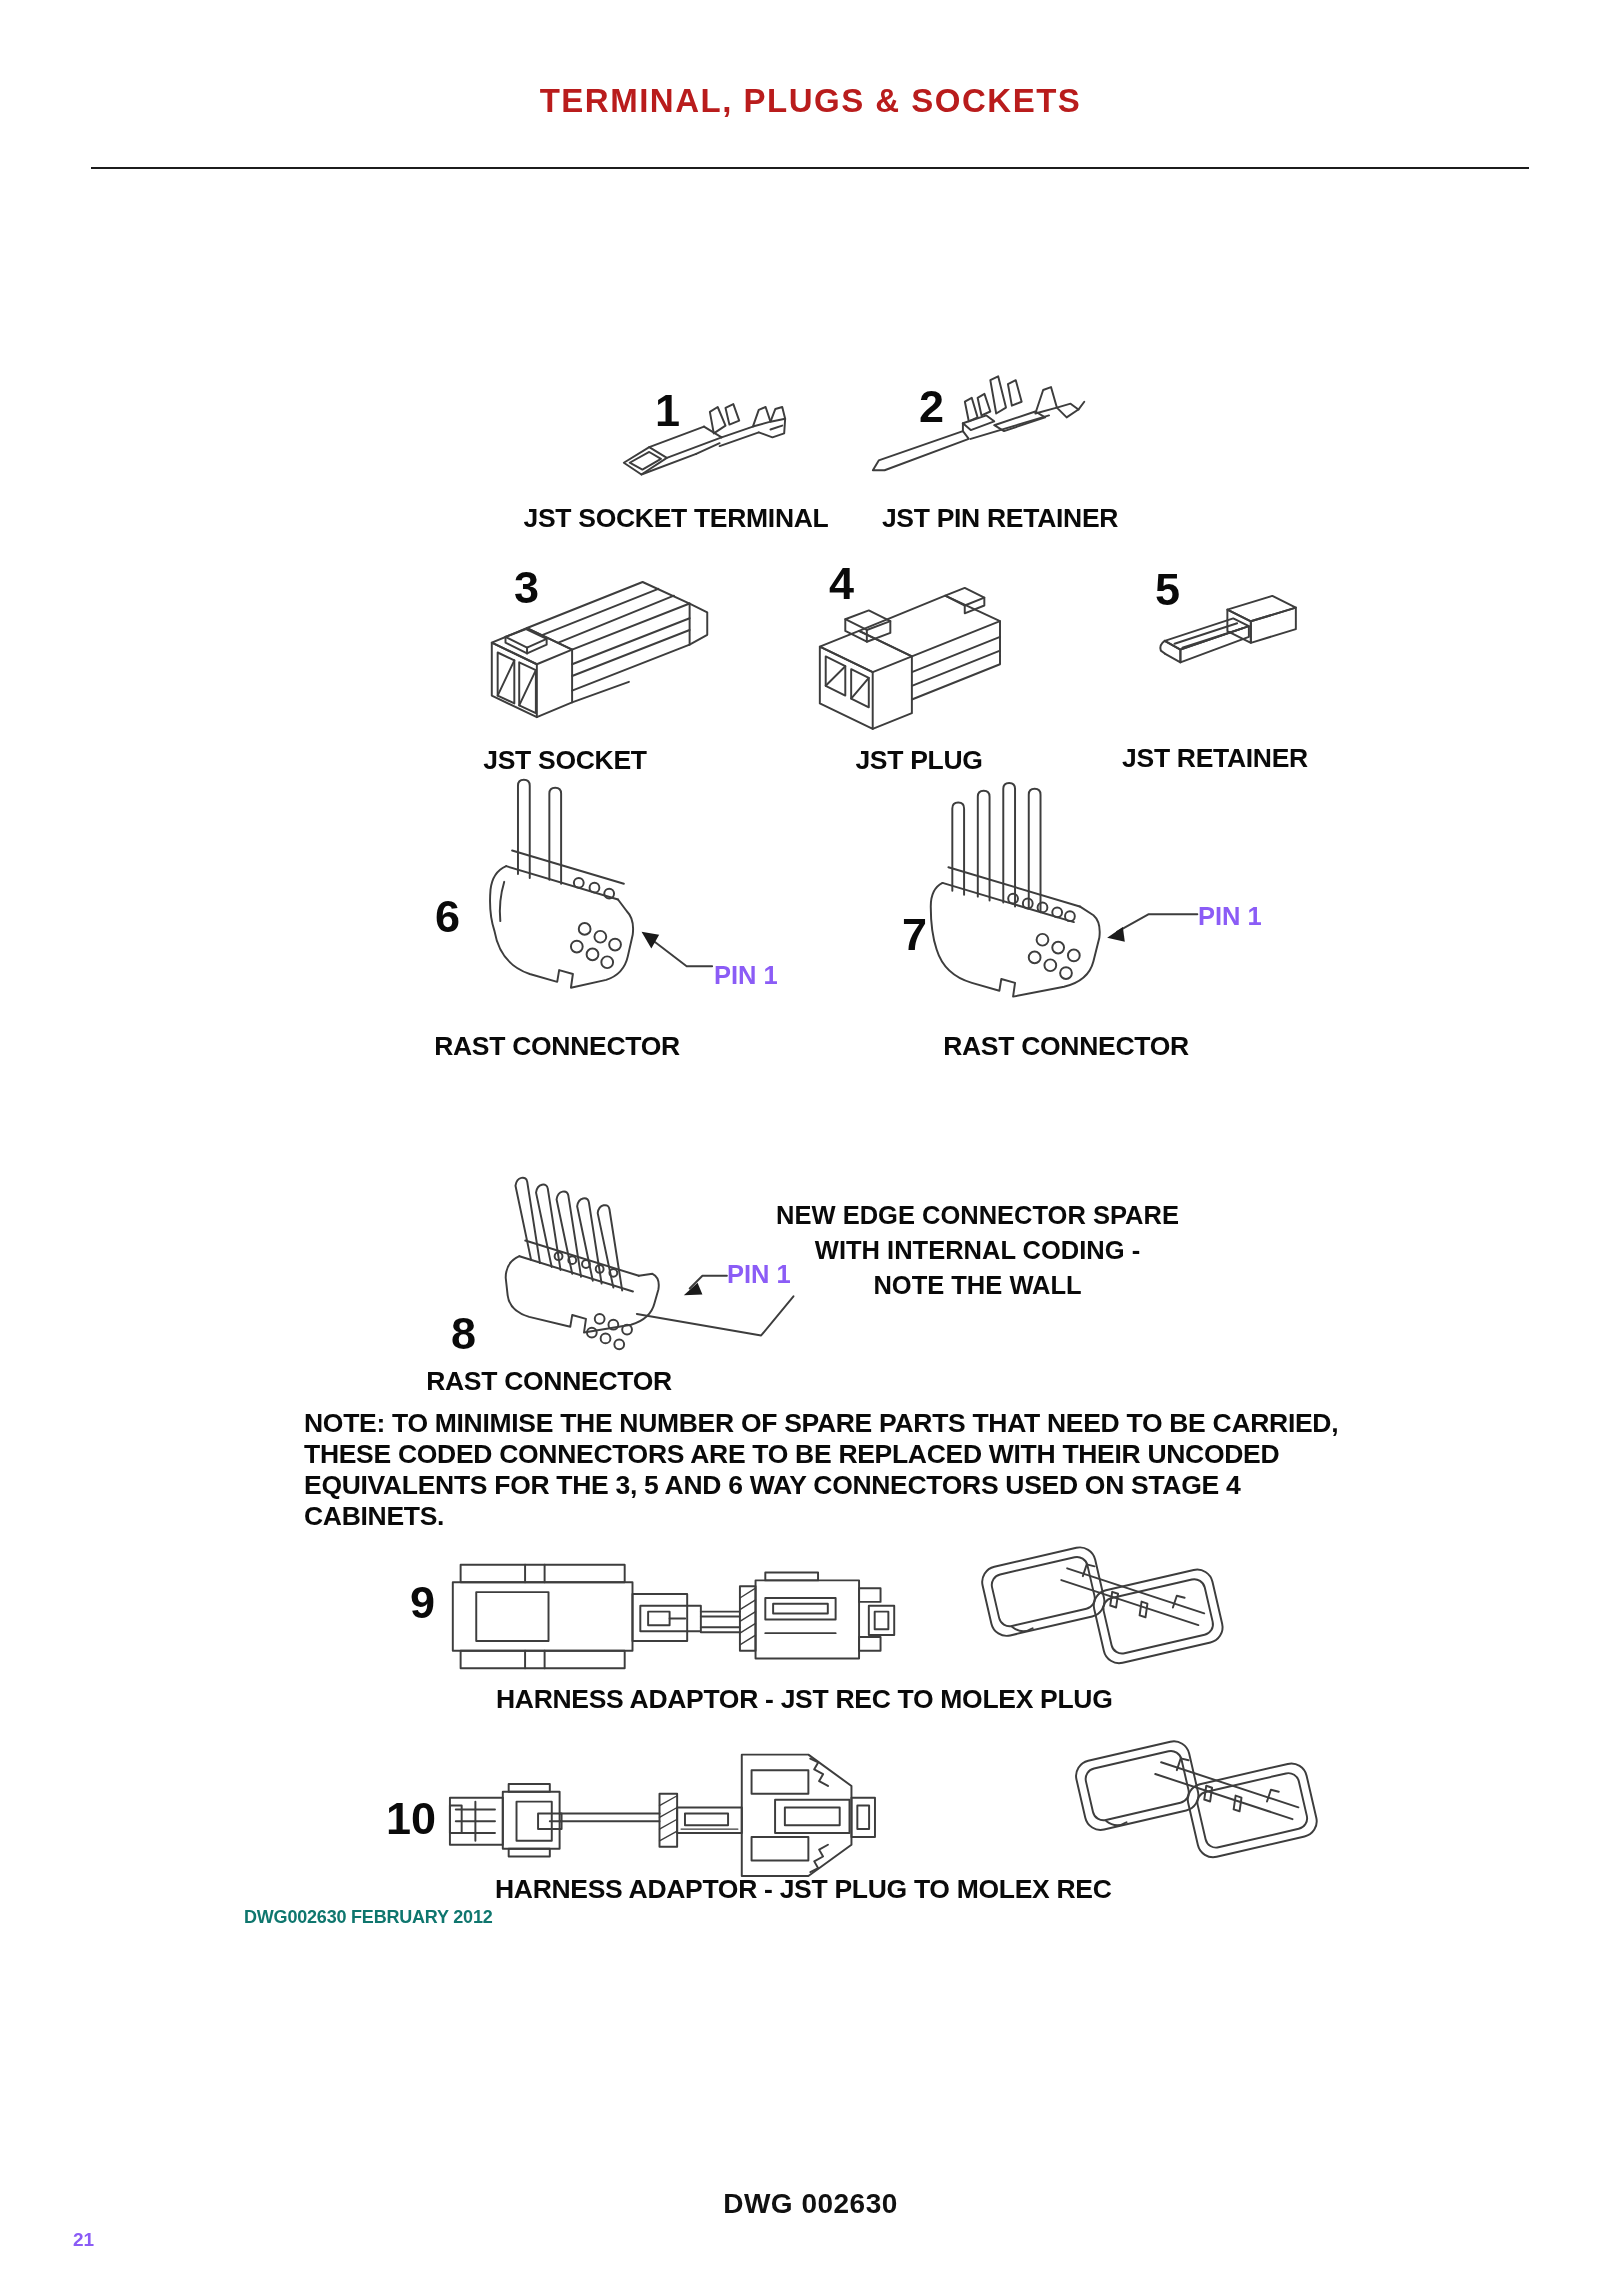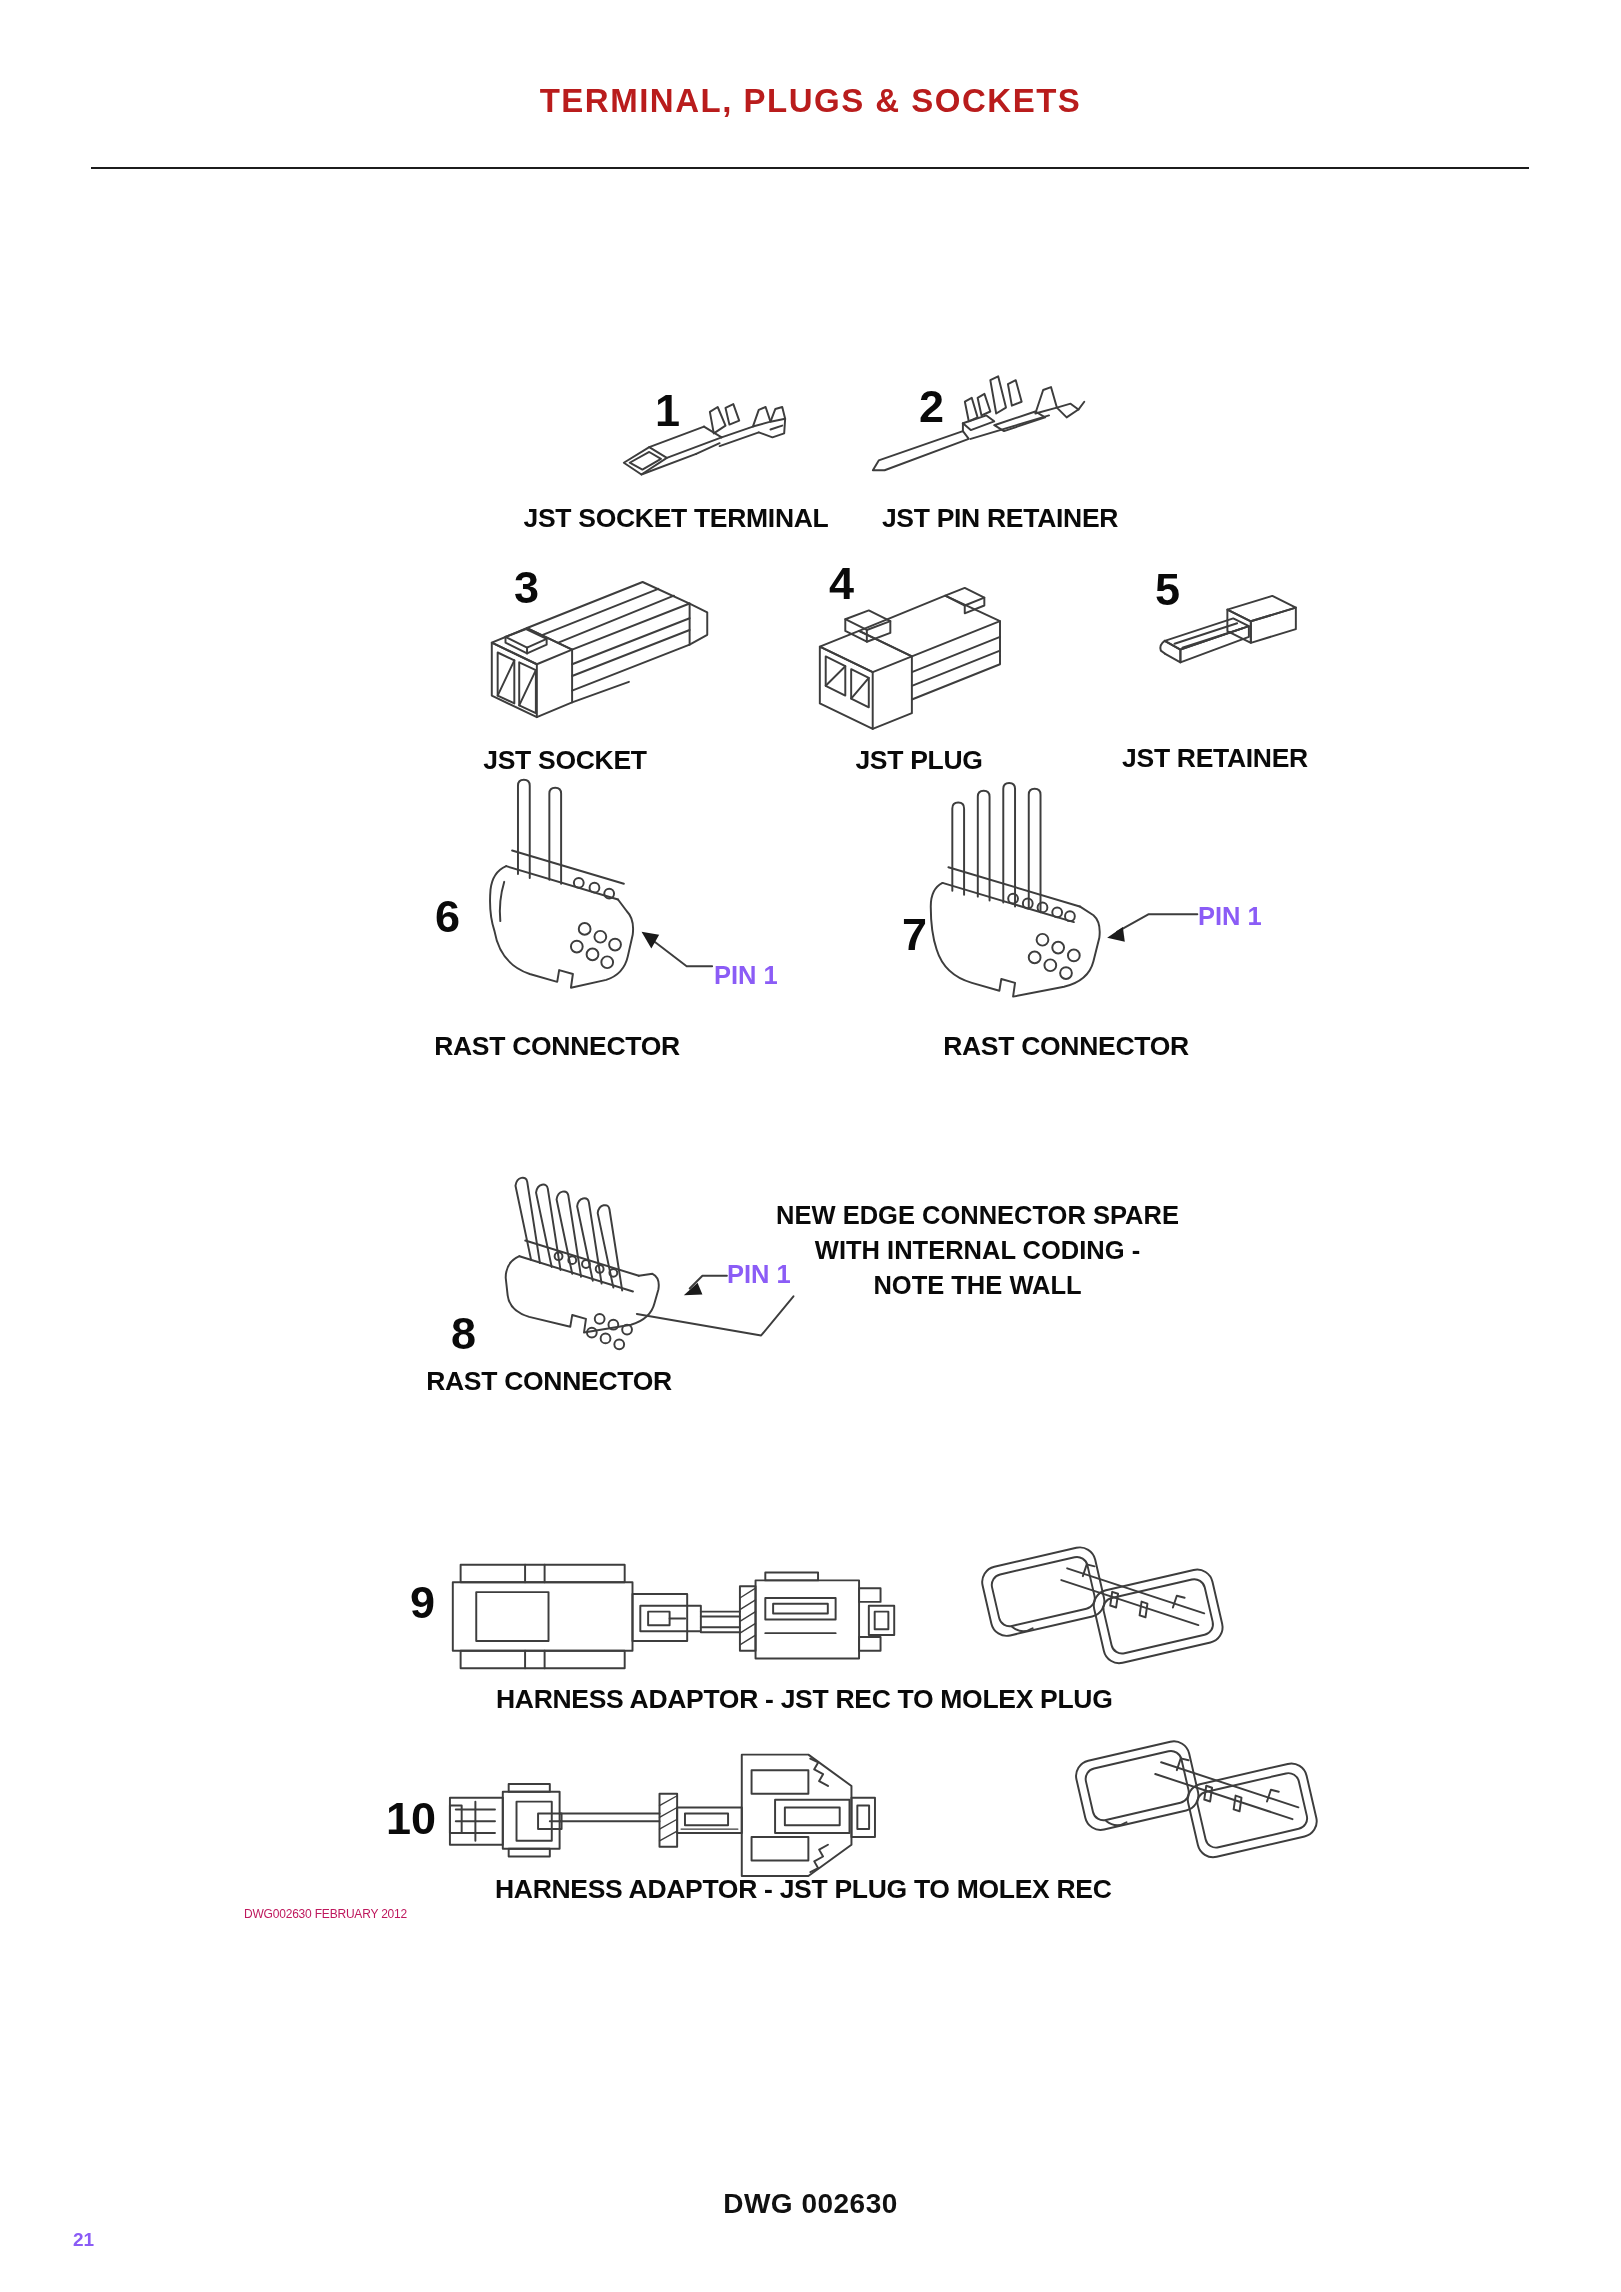--- a/index.html
+++ b/index.html
@@ -26,21 +26,21 @@
     font-size:26.5px;font-weight:bold;line-height:31px;color:#0a0a0a;
     letter-spacing:-0.3px;white-space:pre-line;
   }
   .pin{
     font-size:25.5px;font-weight:bold;color:#8b5cf6;white-space:nowrap;
   }
   .anno{
     font-size:25.5px;font-weight:bold;line-height:35px;text-align:center;
     white-space:pre-line;color:#0a0a0a;width:461px;
   }
-  .smallref{font-size:12px;font-weight:normal;letter-spacing:-0.2px;color:#be185d;}
+  .smallref{font-size:18px;font-weight:bold;letter-spacing:-0.2px;color:#0f766e;}
   .footerdoc{
     width:1621px;left:0;text-align:center;font-size:28px;font-weight:600;
     letter-spacing:0.5px;color:#111;
   }
   .pagenum{font-size:19px;font-weight:bold;color:#8b5cf6;}
   
   .art path,.art rect,.art line,.art circle,.art ellipse,.art polyline{
     stroke:#3d3d3d;stroke-width:2;fill:none;stroke-linejoin:round;stroke-linecap:round;
   }
   .art .solid{fill:#1a1a1a;stroke:none;}
@@ -223,20 +223,24 @@
     <polyline points="292,104 267,104 254,117"></polyline>
     <polygon class="solid" points="248,124 262,111 267,123"></polygon>
     <polyline points="360,125 327,165 200,143"></polyline>
   </svg>
   <div class="abs pin" style="left:727px;top:1260px;">PIN 1</div>
   <div class="abs anno" style="left:747px;top:1198px;">NEW EDGE CONNECTOR SPARE
 WITH INTERNAL CODING -
 NOTE THE WALL</div>
   <div class="abs cap" style="left:353px;top:1366px;width:392px;">RAST CONNECTOR</div>
 
+  <div class="abs note" style="left:304px;top:1408px;width:1098px;">NOTE: TO MINIMISE THE NUMBER OF SPARE PARTS THAT NEED TO BE CARRIED,
+THESE CODED CONNECTORS ARE TO BE REPLACED WITH THEIR UNCODED
+ EQUIVALENTS FOR THE 3, 5 AND 6 WAY CONNECTORS USED ON STAGE 4
+CABINETS.</div>
 
   <div class="abs num" style="left:410px;top:1580px;">9</div>
   <svg class="abs art" style="left:446px;top:1555px;" width="456" height="125" viewBox="0 0 465 128">
     <rect x="14" y="10" width="168" height="18"></rect>
     <line x1="80" y1="10" x2="80" y2="28"></line>
       <line x1="100" y1="10" x2="100" y2="28"></line>
     <rect x="6" y="28" width="184" height="70"></rect>
     <rect x="30" y="38" width="74" height="50"></rect>
     <rect x="14" y="98" width="168" height="18"></rect>
     <line x1="80" y1="98" x2="80" y2="116"></line>

